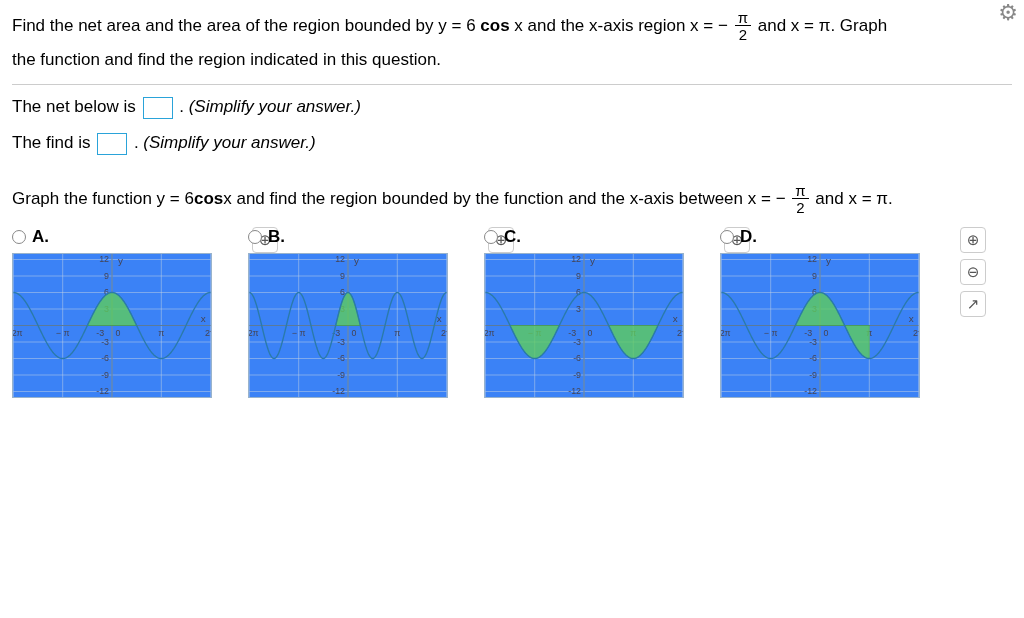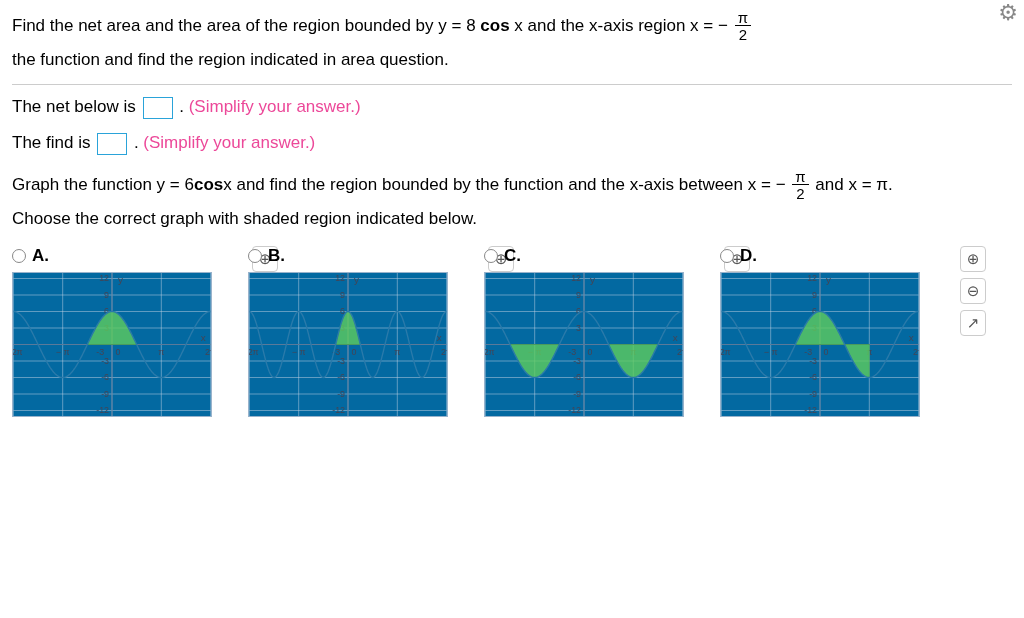--- a/index.html
+++ b/index.html
@@ -39,22 +39,22 @@
   .ans-line { margin-bottom: 14px; }
   .ans-box {
     display: inline-block;
     width: 30px;
     height: 22px;
     border: 1.5px solid #2aa3d9;
     vertical-align: middle;
     margin: 0 2px;
     background: #fff;
   }
-  .hint { color: #ec4899; }
-  .sub-q { margin-top: 14px; }
+  .hint { color: #000000; font-style: italic; }
+  .sub-q { margin-top: 28px; }
   .sub-q p { line-height: 1.9; }
   
   .choices-row {
     display: flex;
     margin-top: 10px;
     gap: 4px;
   }
   .choice-header {
     margin-bottom: 6px;
     display: flex;
@@ -69,21 +69,21 @@
     margin-right: 6px;
     vertical-align: middle;
     background: #fff;
   }
   .choice-label { font-weight: bold; }
   .gbox {
     position: relative;
     width: 200px;
     height: 145px;
     border: 1px solid #99b3cc;
-    background: #0369a1;
+    background: #3b82f6;
   }
   .icons {
     position: absolute;
     right: -34px;
     top: 0;
     display: flex;
     flex-direction: column;
     gap: 6px;
   }
   .ibtn {
@@ -114,23 +114,23 @@
   .plot .shade { fill: #5ecc5e; fill-opacity: 0.8; stroke: #3a9a3a; stroke-width: 0.5; }
   .choice-wrap { position: relative; width: 232px; }
 </style>
 </head>
 <body>
 
 <span class="gear">⚙</span>
 
 <div class="question">
   <p>
-    <span>Find the net area and the area of the region bounded by y = 8 </span><b>cos</b><span> x and the x-axis region x = − </span><span class="frac"><span class="num">π</span><span class="den">2</span></span>
+    <span>Find the net area and the area of the region bounded by y = 6 </span><b>cos</b><span> x and the x-axis region x = − </span><span class="frac"><span class="num">π</span><span class="den">2</span></span><span> and x = π. Graph</span>
   </p>
-  <p>the function and find the region indicated in area question.</p>
+  <p>the function and find the region indicated in this question.</p>
 </div>
 
 <hr class="sep">
 
 <div class="ans-line">
   <span>The net below is </span>
   <span class="ans-box"></span>
   <span>. </span>
   <span class="hint">(Simplify your answer.)</span>
 </div>
@@ -139,21 +139,20 @@
   <span>The find is </span>
   <span class="ans-box"></span>
   <span>. </span>
   <span class="hint">(Simplify your answer.)</span>
 </div>
 
 <div class="sub-q">
   <p>
     <span>Graph the function y = 6</span><b>cos</b><span>x and find the region bounded by the function and the x-axis between x = − </span><span class="frac"><span class="num">π</span><span class="den">2</span></span><span> and x = π.</span>
   </p>
-  <p>Choose the correct graph with shaded region indicated below.</p>
 </div>
 
 <div class="choices-row">
   <div class="choice-wrap">
     <div class="choice-header">
       <span class="radio"></span>
       <span class="choice-label">A.</span>
     </div>
     <div class="gbox">
         <svg class="plot" id="plotA" viewBox="0 0 200 145">

